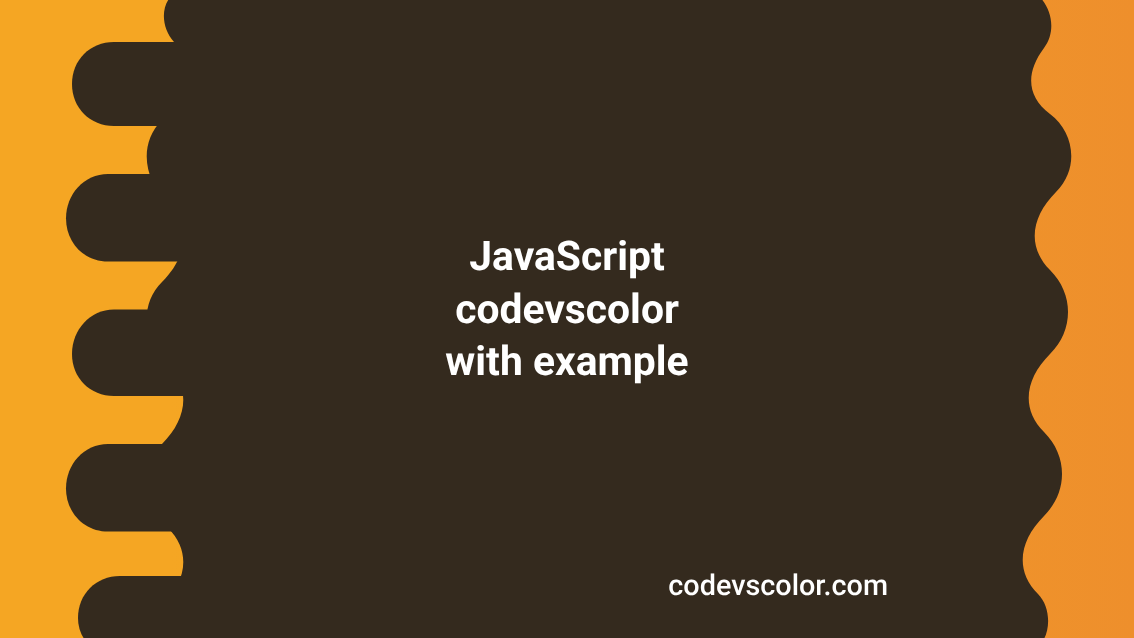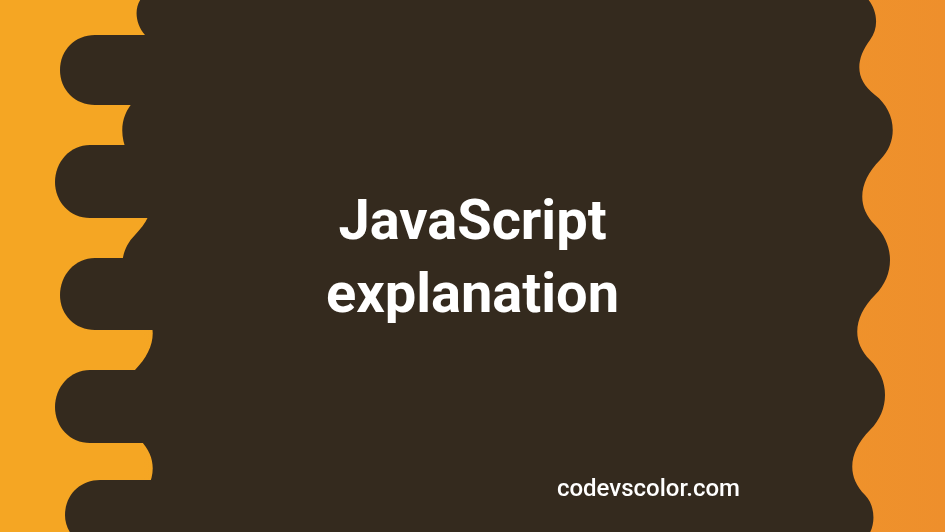--- a/index.html
+++ b/index.html
@@ -26,21 +26,21 @@
       width: 100%;
       height: 100%;
     }
     .heading {
       position: absolute;
       left: 50%;
       top: 50%;
       transform: translate(-50%, -56%);
       color: #ffffff;
       text-align: center;
-      font-size: 56px;
+      font-size: 34px;
       font-weight: 700;
       line-height: 1.3;
       white-space: nowrap;
     }
     .site-label {
       position: absolute;
       bottom: 30px;
       right: 205px;
       color: #ffffff;
       font-size: 24px;
@@ -118,18 +118,19 @@
       C 80 480 65 495 65 515 
       C 65 530 75 545 95 545 
       L 160 545 
       L 160 480 
       Z
     "></path>
   </svg>
 
   <div class="heading">
     <span>JavaScript</span>
-    <span>explanation</span>
+    <span>codevscolor</span>
+    <span>with example</span>
   </div>
 
   <div class="site-label">codevscolor.com</div>
 
 </div>
 
 </body></html>

